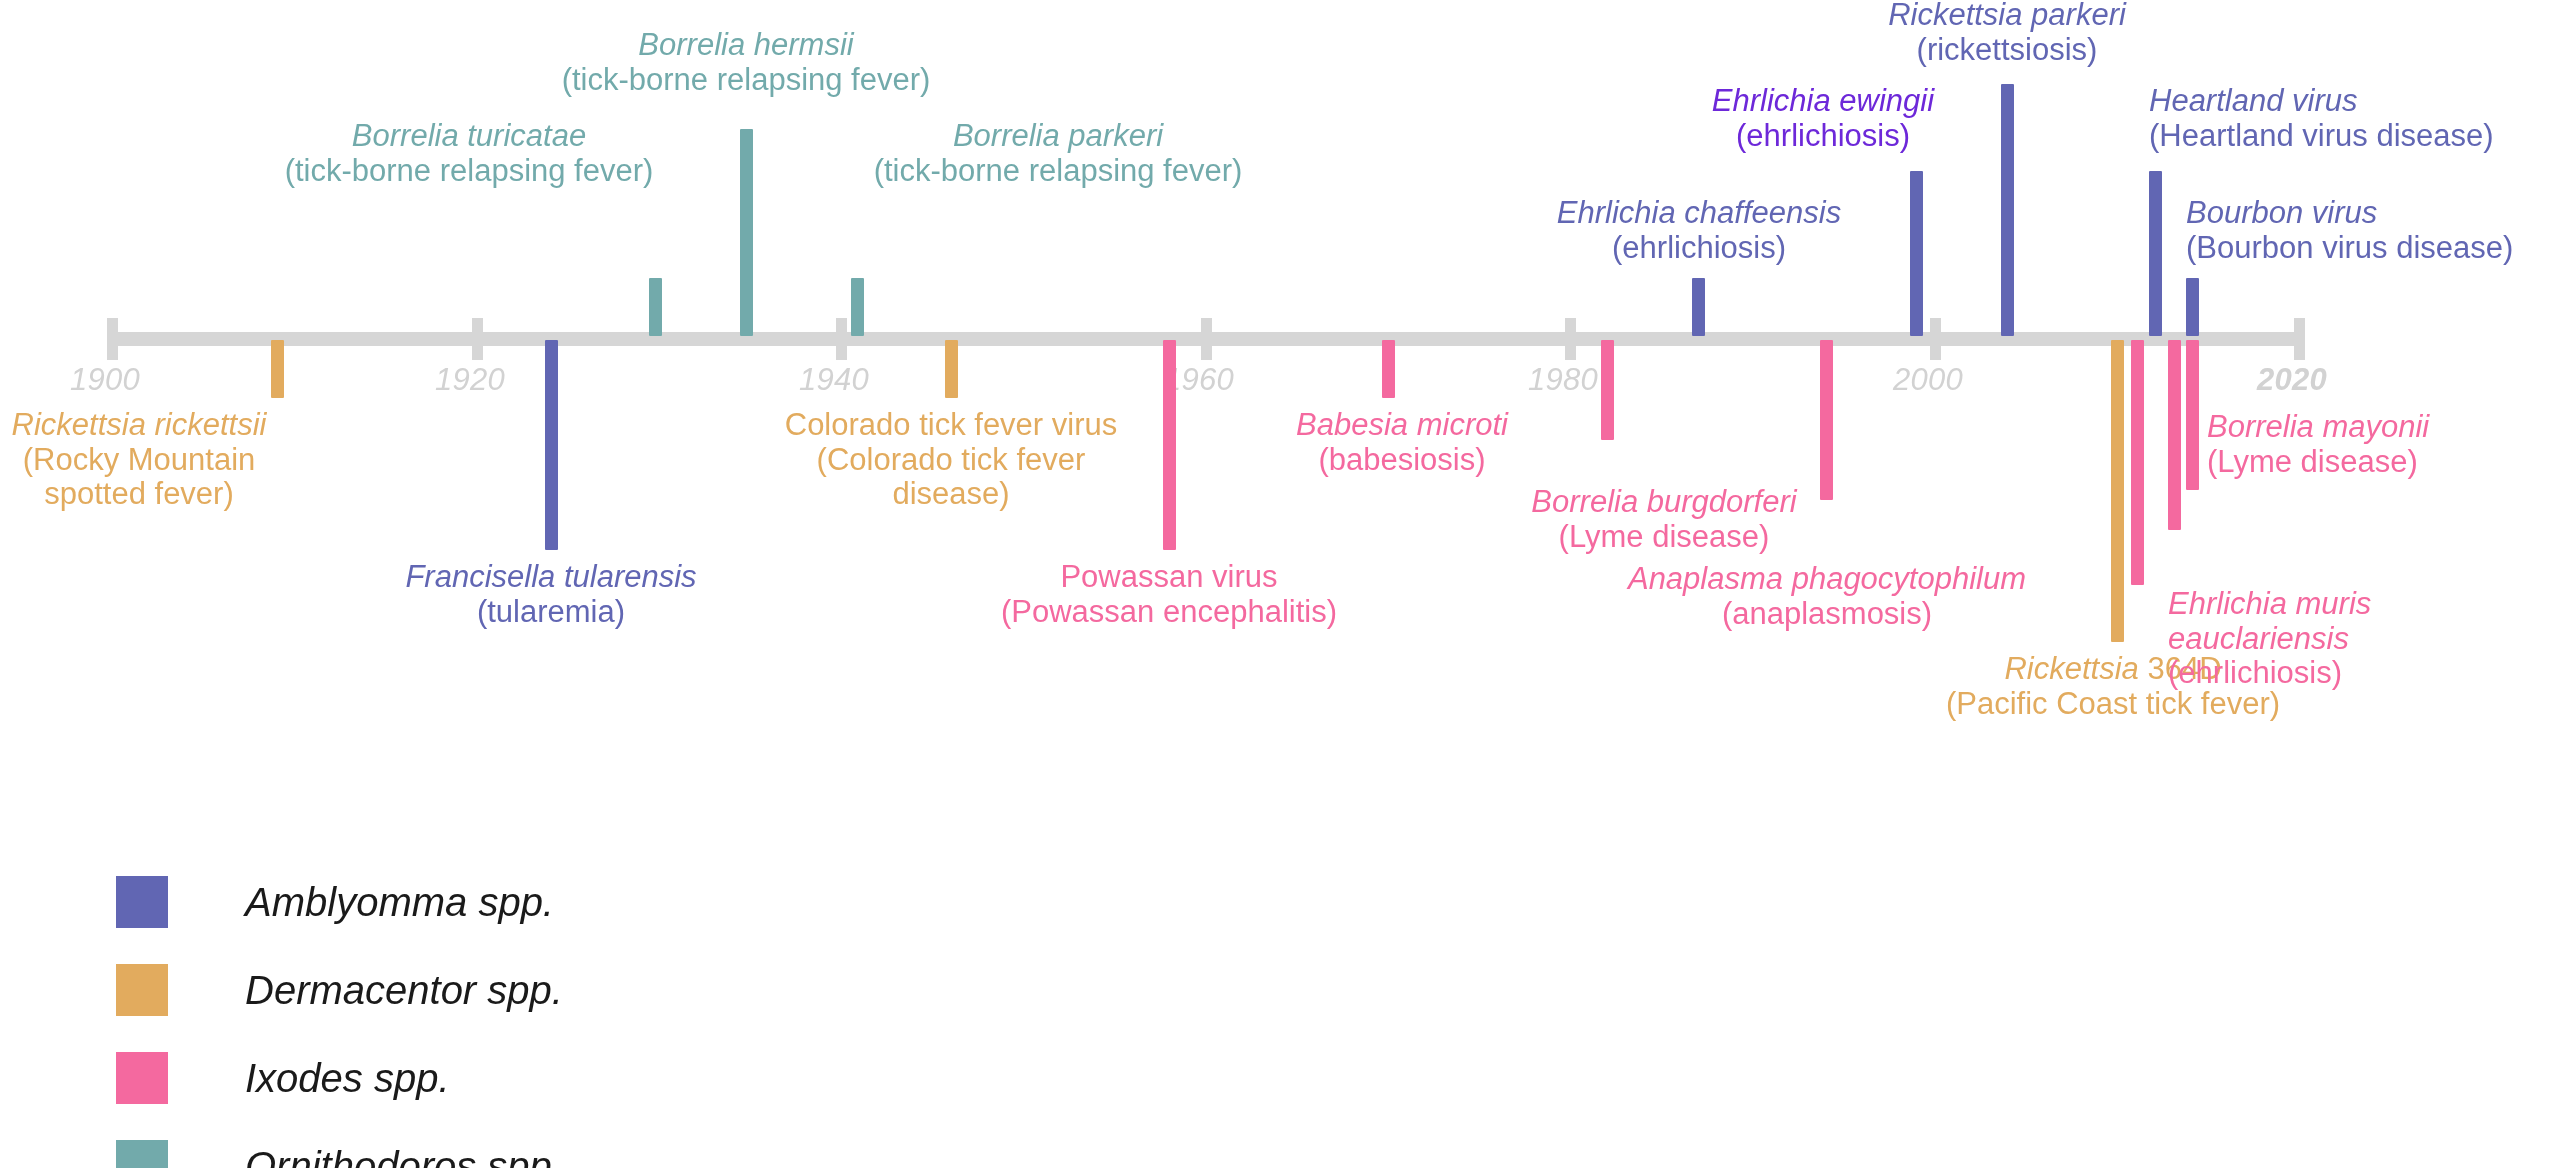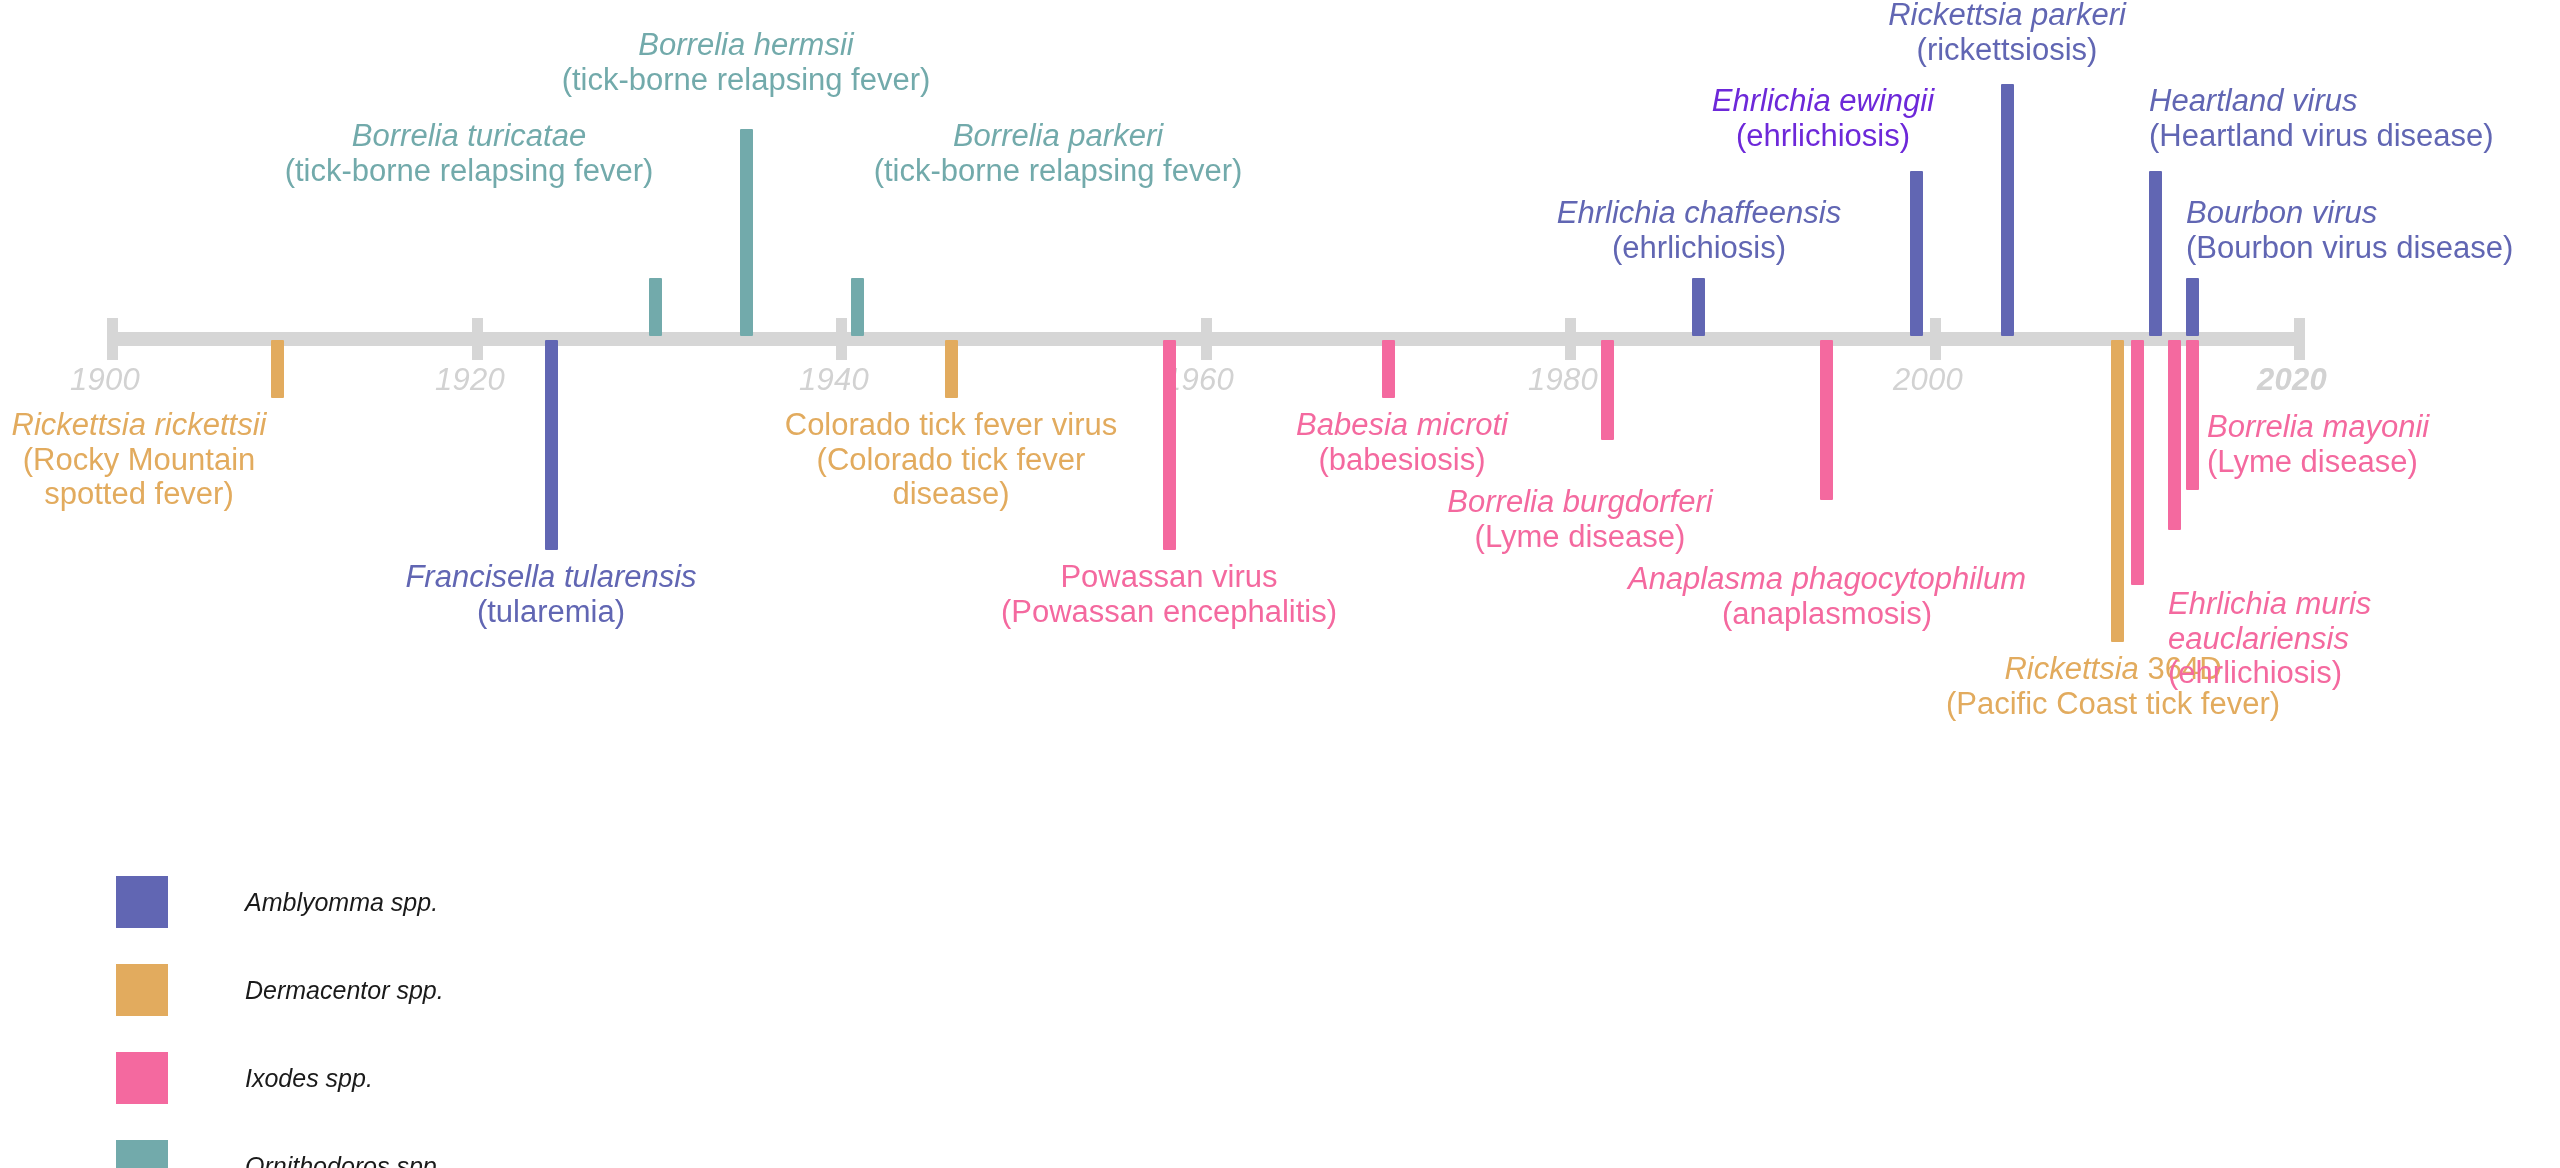--- a/index.html
+++ b/index.html
@@ -56,21 +56,21 @@
   .evt-label.al-l { text-align: left; }
   .evt-label .sp .rn { font-style: normal; }
   .evt-label .dz .it { font-style: italic; }
 
   
   .legend { position: absolute; left: 116px; top: 858px; }
   .legend-row { display: flex; align-items: center; height: 88px; }
   .legend-swatch { width: 52px; height: 52px; flex: 0 0 52px; }
   .legend-text {
     margin-left: 77px;
-    font-size: 25px;
+    font-size: 40px;
     font-style: italic;
     color: #1a1a1a;
     white-space: nowrap;
   }
 </style>
 </head>
 <body>
 
 <div id="stage">
 
@@ -173,21 +173,21 @@
   <div class="evt-label al-c" style="left:1169px; top:560px; color:#f4699f;">
     <span class="dz">Powassan virus</span>
     <span class="dz">(Powassan encephalitis)</span>
   </div>
 
   <div class="evt-label al-c" style="left:1402px; top:408px; color:#f4699f;">
     <span class="sp">Babesia microti</span>
     <span class="dz">(babesiosis)</span>
   </div>
 
-  <div class="evt-label al-c" style="left:1580px; top:485px; color:#f4699f;">
+  <div class="evt-label al-c" style="left:1664px; top:485px; color:#f4699f;">
     <span class="sp">Borrelia burgdorferi</span>
     <span class="dz">(Lyme disease)</span>
   </div>
 
   <div class="evt-label al-c" style="left:1827px; top:562px; color:#f4699f;">
     <span class="sp">Anaplasma phagocytophilum</span>
     <span class="dz">(anaplasmosis)</span>
   </div>
 
   <div class="evt-label al-c" style="left:2113px; top:652px; color:#e2ab5e;">

